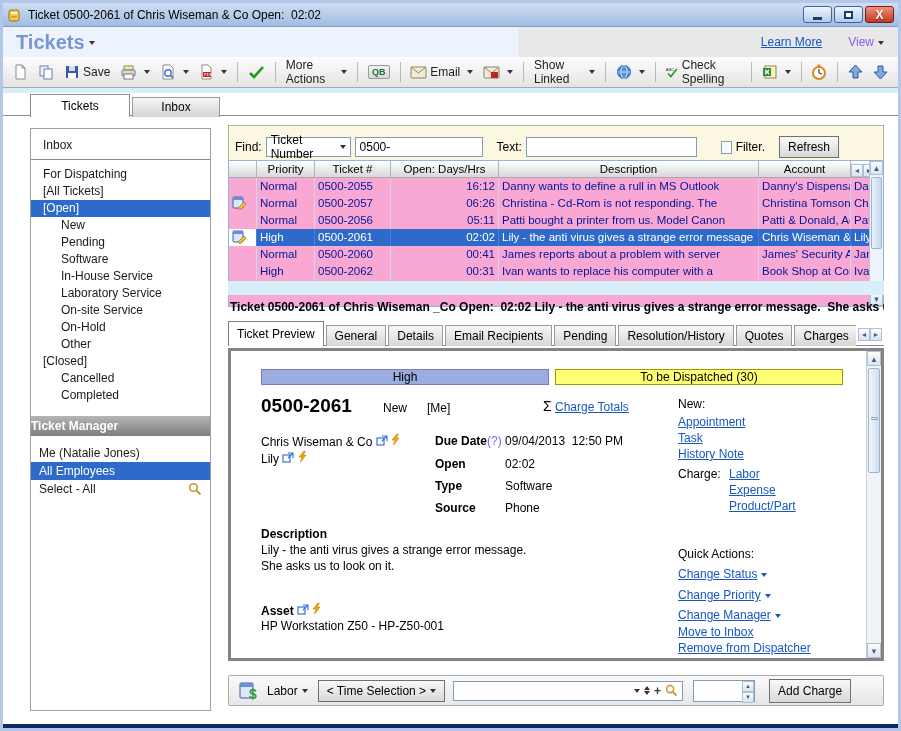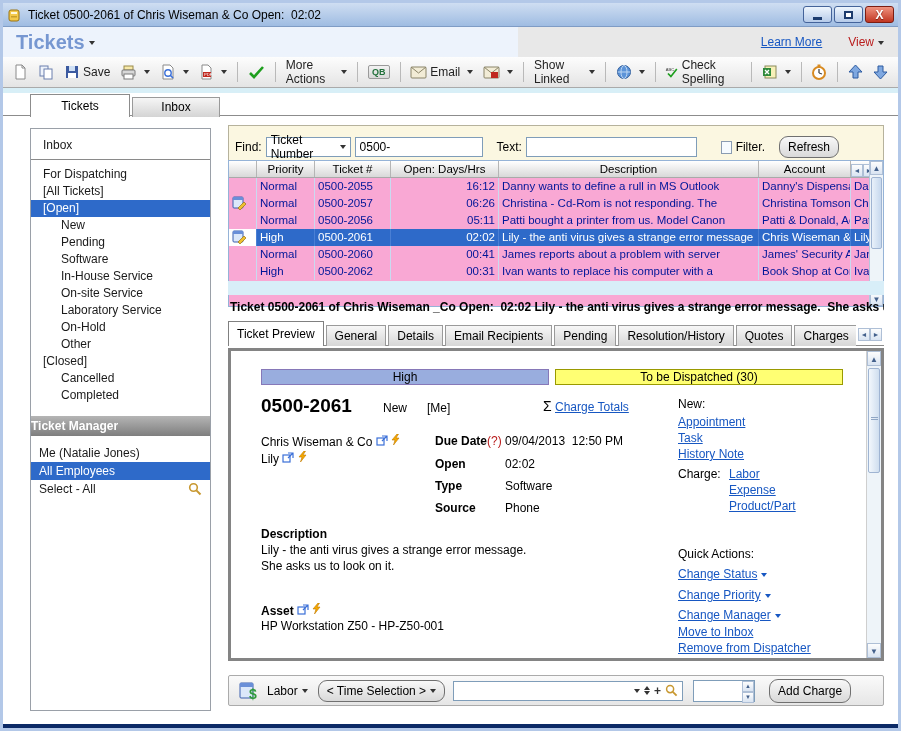--- a/index.html
+++ b/index.html
@@ -25,21 +25,21 @@
   .glyph-max { width:9px; height:8px; border:2px solid #1d3c6e; background:#fff; }
   .glyph-x { color:#fff; font-weight:bold; font-size:12px; line-height:1; text-shadow:0 1px 1px #7a1a0c; }
 
   
   .appheader { position:absolute; left:0; top:24px; right:0; height:30px; background:#edf3fc;
     display:flex; align-items:center; }
   .appheader .grayside { position:absolute; left:515px; right:0; top:0; bottom:0; background:#e8e8e8; }
   .apptitle { position:relative; font-size:20px; font-weight:bold; color:#7697d1; margin-left:13px; }
   .hdr-right { position:absolute; right:14px; display:flex; gap:26px; align-items:center; }
   .link { color:#1757c2; text-decoration:underline; font-size:12px; cursor:pointer; }
-  .plainlink { color:#b91c1c; text-decoration:none; font-size:12px; cursor:pointer; }
+  .plainlink { color:#8b5cf6; text-decoration:none; font-size:12px; cursor:pointer; }
 
   .dda { display:inline-block; width:0; height:0; border-left:3px solid transparent;
     border-right:3px solid transparent; border-top:4px solid #333; margin-left:4px; vertical-align:middle; }
   .dda.blue { border-top-color:#1757c2; }
 
   
   .toolbar { position:absolute; left:0; top:54px; right:0; height:31px;
     background: linear-gradient(#fdfdfd,#e4e4e4); border-bottom:1px solid #aaa;
     display:flex; align-items:center; padding:0 6px; gap:2px; font-size:12px; color:#222; }
   .tbtn { display:flex; align-items:center; gap:3px; padding:3px 4px; border-radius:2px; cursor:pointer; }
@@ -72,21 +72,21 @@
   .sb-list2 li { line-height:18px; padding-left:8px; cursor:pointer; position:relative; white-space:nowrap; }
   .sb-list2 li.sel { background:#2E6AC9; color:#fff; }
   .sb-mag { position:absolute; right:8px; top:2px; }
 
   
   .findbar { position:absolute; left:225px; top:122px; width:656px; height:44px;
     background:#fbf7e1; border:1px solid #b6b29c; display:flex; align-items:center; padding:0 6px; font-size:12px; }
   .fld { background:#fff; border:1px solid #7f9db9; height:20px; font-size:12px;
     font-family:"Liberation Sans",sans-serif; padding:0 4px; }
   .selbox { display:flex; align-items:center; justify-content:space-between; width:104px; cursor:pointer; }
-  .btn { background:linear-gradient(#f8f8f8,#d9d9d9); border:1px solid #707070; border-radius:9px;
+  .btn { background:linear-gradient(#f8f8f8,#d9d9d9); border:1px solid #707070; border-radius:0;
     font-size:12px; height:22px; padding:0 8px; cursor:pointer; font-family:"Liberation Sans",sans-serif; }
   .chk { width:13px; height:13px; border:1px solid #8a9cb2; background:#f6fbff; display:inline-block; }
 
   
   .grid { position:absolute; left:225px; top:157px; width:656px; height:147px;
     border:1px solid #95b3d7; background:#f9a8d4; font-size:11.5px; }
   .g-hrow { display:flex; height:17px; background:linear-gradient(#ffffff,#d8d8d8);
     border-bottom:1px solid #a9a9a9; color:#000; }
   .g-h { border-right:1px solid #b5b5b5; text-align:center; line-height:16px; overflow:hidden; white-space:nowrap; font-size:11.5px; }
   .g-row { display:flex; height:17px; color:#001698; cursor:pointer; }
@@ -327,22 +327,22 @@
     <div class="sb-hdr">Inbox</div>
     <div class="sb-div"></div>
     <ul class="sb-list">
       <li>For Dispatching</li>
       <li>[All Tickets]</li>
       <li class="sel">[Open]</li>
       <li class="lvl2">New</li>
       <li class="lvl2">Pending</li>
       <li class="lvl2">Software</li>
       <li class="lvl2">In-House Service</li>
+      <li class="lvl2">Laboratory Service</li>
       <li class="lvl2">On-site Service</li>
-      <li class="lvl2">Laboratory Service</li>
       <li class="lvl2">On-Hold</li>
       <li class="lvl2">Other</li>
       <li>[Closed]</li>
       <li class="lvl2">Cancelled</li>
       <li class="lvl2">Completed</li>
     </ul>
     <div class="sb-band">Ticket Manager</div>
     <ul class="sb-list2">
       <li>Me (Natalie Jones)</li>
       <li class="sel">All Employees</li>

